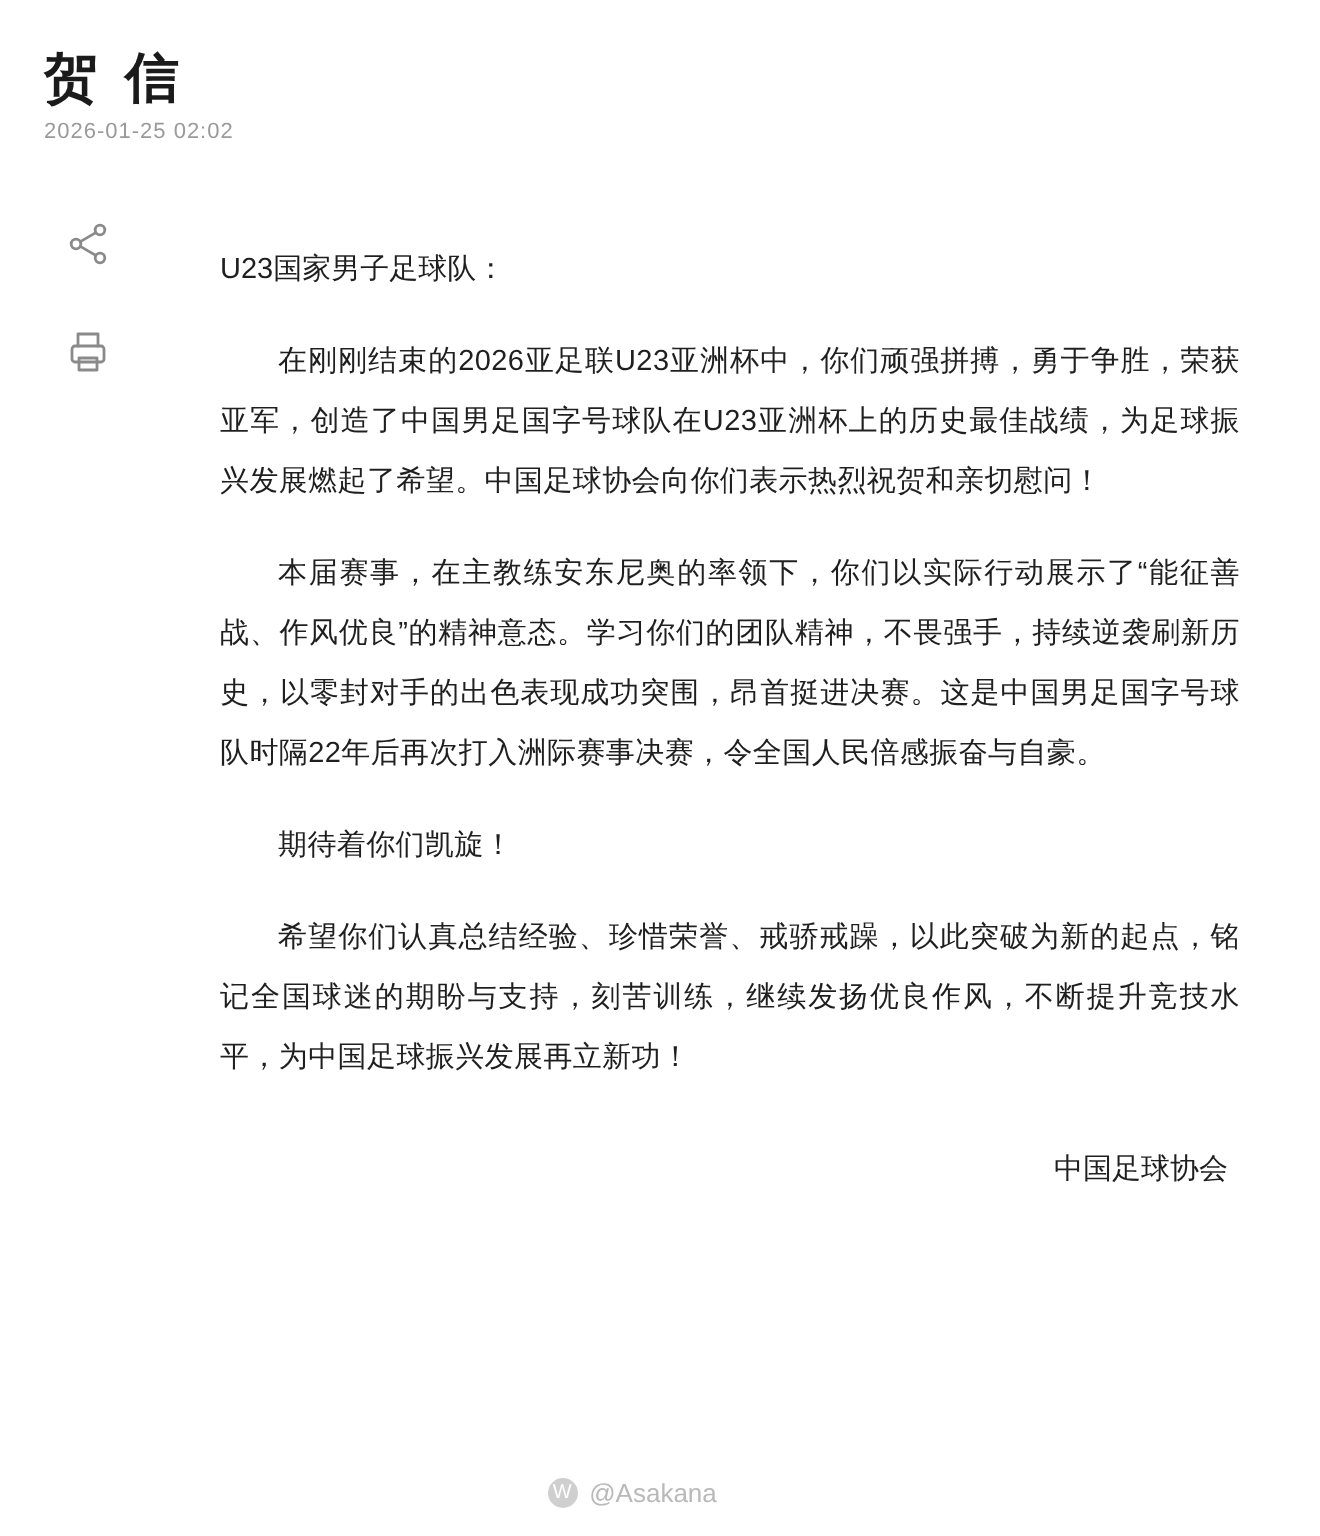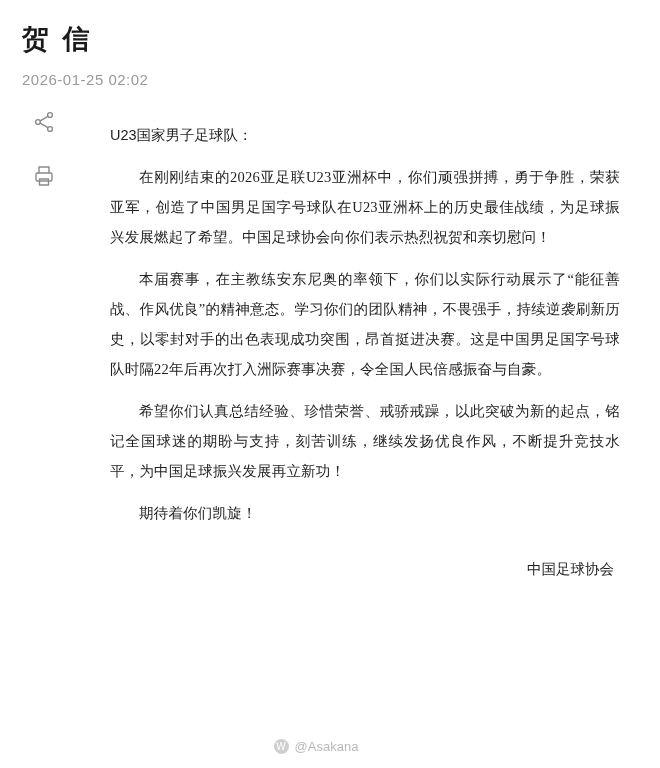--- a/index.html
+++ b/index.html
@@ -27,23 +27,23 @@
   }
   .title {
     font-size: 27px;
     font-weight: bold;
     letter-spacing: 3px;
     color: #1b1b1b;
     margin: 0 0 0 0;
     line-height: 34px;
   }
   .timestamp {
-    font-size: 15px;
+    font-size: 11px;
     color: #9a9a9a;
-    margin-top: 15px;
+    margin-top: 4px;
     letter-spacing: 0.5px;
   }
   .rail {
     position: absolute;
     left: 24px;
     top: 108px;
     width: 40px;
     display: flex;
     flex-direction: column;
     align-items: center;
@@ -71,25 +71,24 @@
   .salutation {
     font-size: 14.5px;
     line-height: 30px;
     color: #1f1f1f;
     margin: 12px 0 12px 0;
   }
   .para {
     font-size: 14.5px;
     line-height: 30px;
     color: #1f1f1f;
-    margin: 0 0 12px 0;
+    margin: 16px 0 12px 0;
     text-align: justify;
     text-indent: 2em;
     letter-spacing: 0.2px;
-    font-family: Liberation Serif, serif;
   }
   .closing {
     margin-top: 26px;
     text-align: right;
     font-size: 14.5px;
     line-height: 30px;
     color: #1f1f1f;
     padding-right: 6px;
   }
   .closing div {
@@ -150,22 +149,22 @@
           <rect x="7.5" y="15" width="9" height="6"></rect>
         </svg>
       </span>
     </div>
   </div>
 
   <div class="article">
     <p class="salutation">U23国家男子足球队：</p>
     <p class="para">在刚刚结束的2026亚足联U23亚洲杯中，你们顽强拼搏，勇于争胜，荣获亚军，创造了中国男足国字号球队在U23亚洲杯上的历史最佳战绩，为足球振兴发展燃起了希望。中国足球协会向你们表示热烈祝贺和亲切慰问！</p>
     <p class="para">本届赛事，在主教练安东尼奥的率领下，你们以实际行动展示了“能征善战、作风优良”的精神意态。学习你们的团队精神，不畏强手，持续逆袭刷新历史，以零封对手的出色表现成功突围，昂首挺进决赛。这是中国男足国字号球队时隔22年后再次打入洲际赛事决赛，令全国人民倍感振奋与自豪。</p>
+    <p class="para">期待着你们凯旋！</p>
     <p class="para">希望你们认真总结经验、珍惜荣誉、戒骄戒躁，以此突破为新的起点，铭记全国球迷的期盼与支持，刻苦训练，继续发扬优良作风，不断提升竞技水平，为中国足球振兴发展再立新功！</p>
-    <p class="para">期待着你们凯旋！</p>
 
     <div class="closing">
       <div>中国足球协会</div>
 
     </div>
   </div>
 
   <div class="watermark">
     <span class="wm-logo">W</span>
     <span>@Asakana</span>

